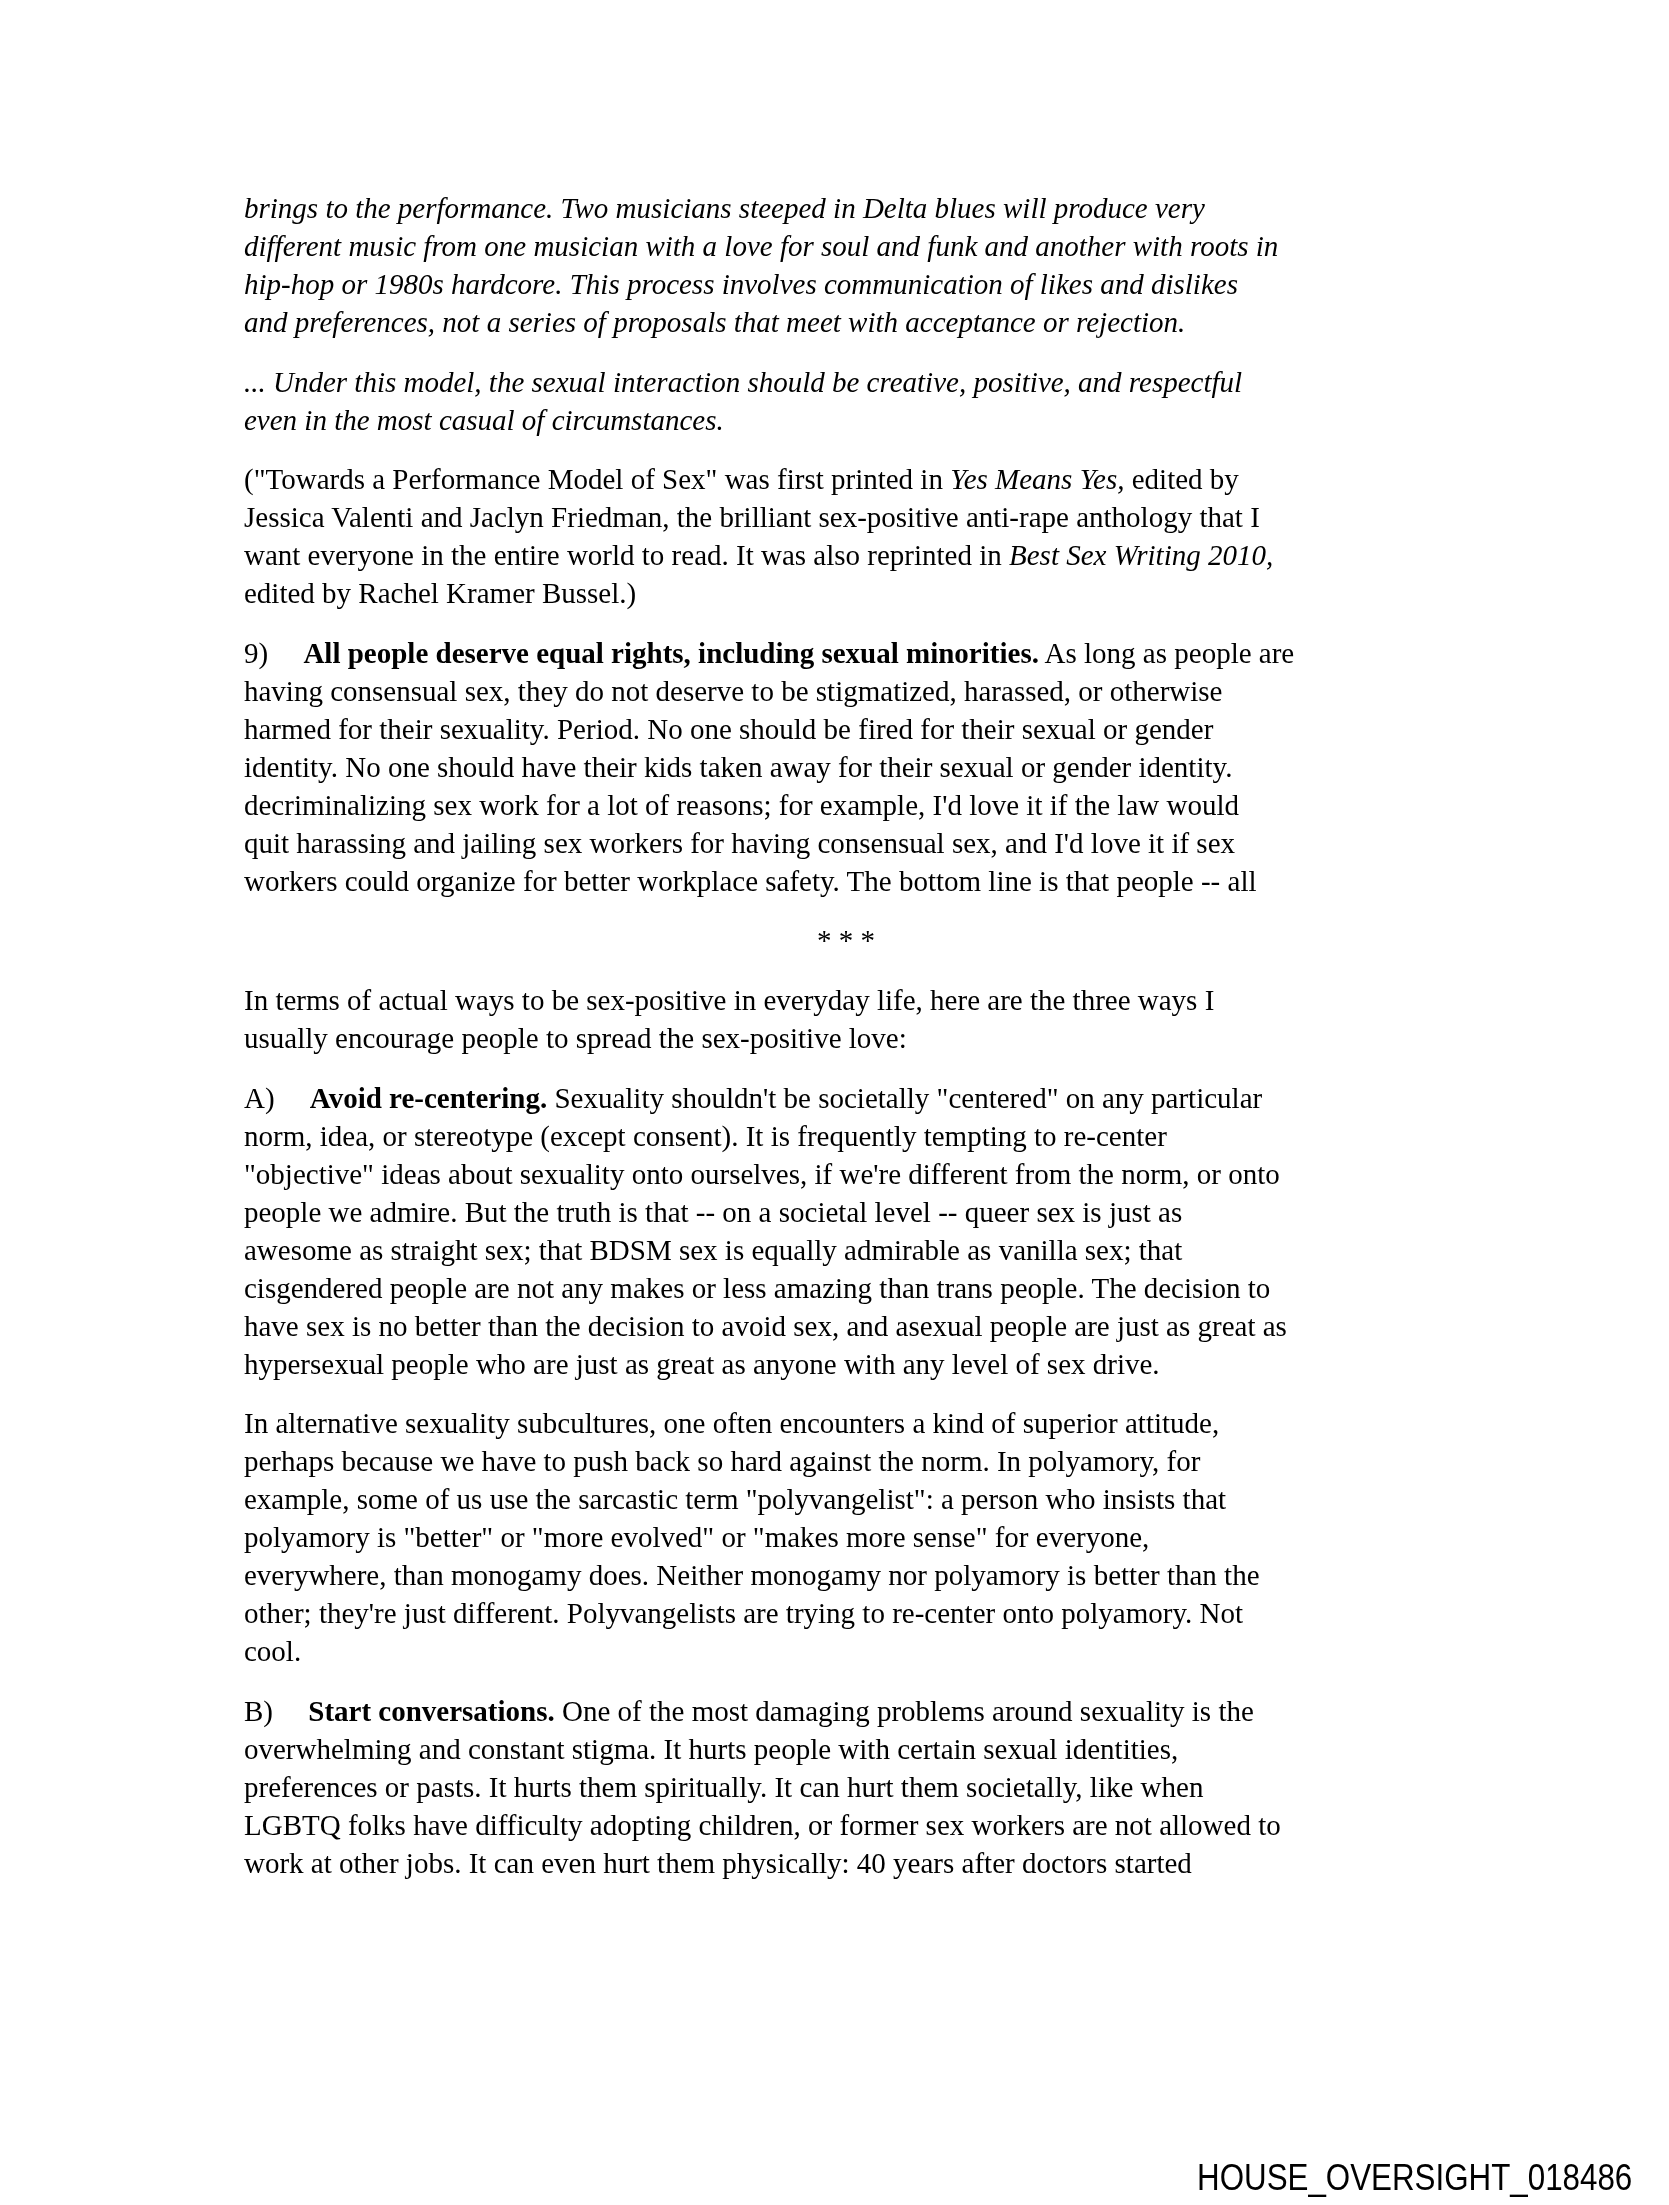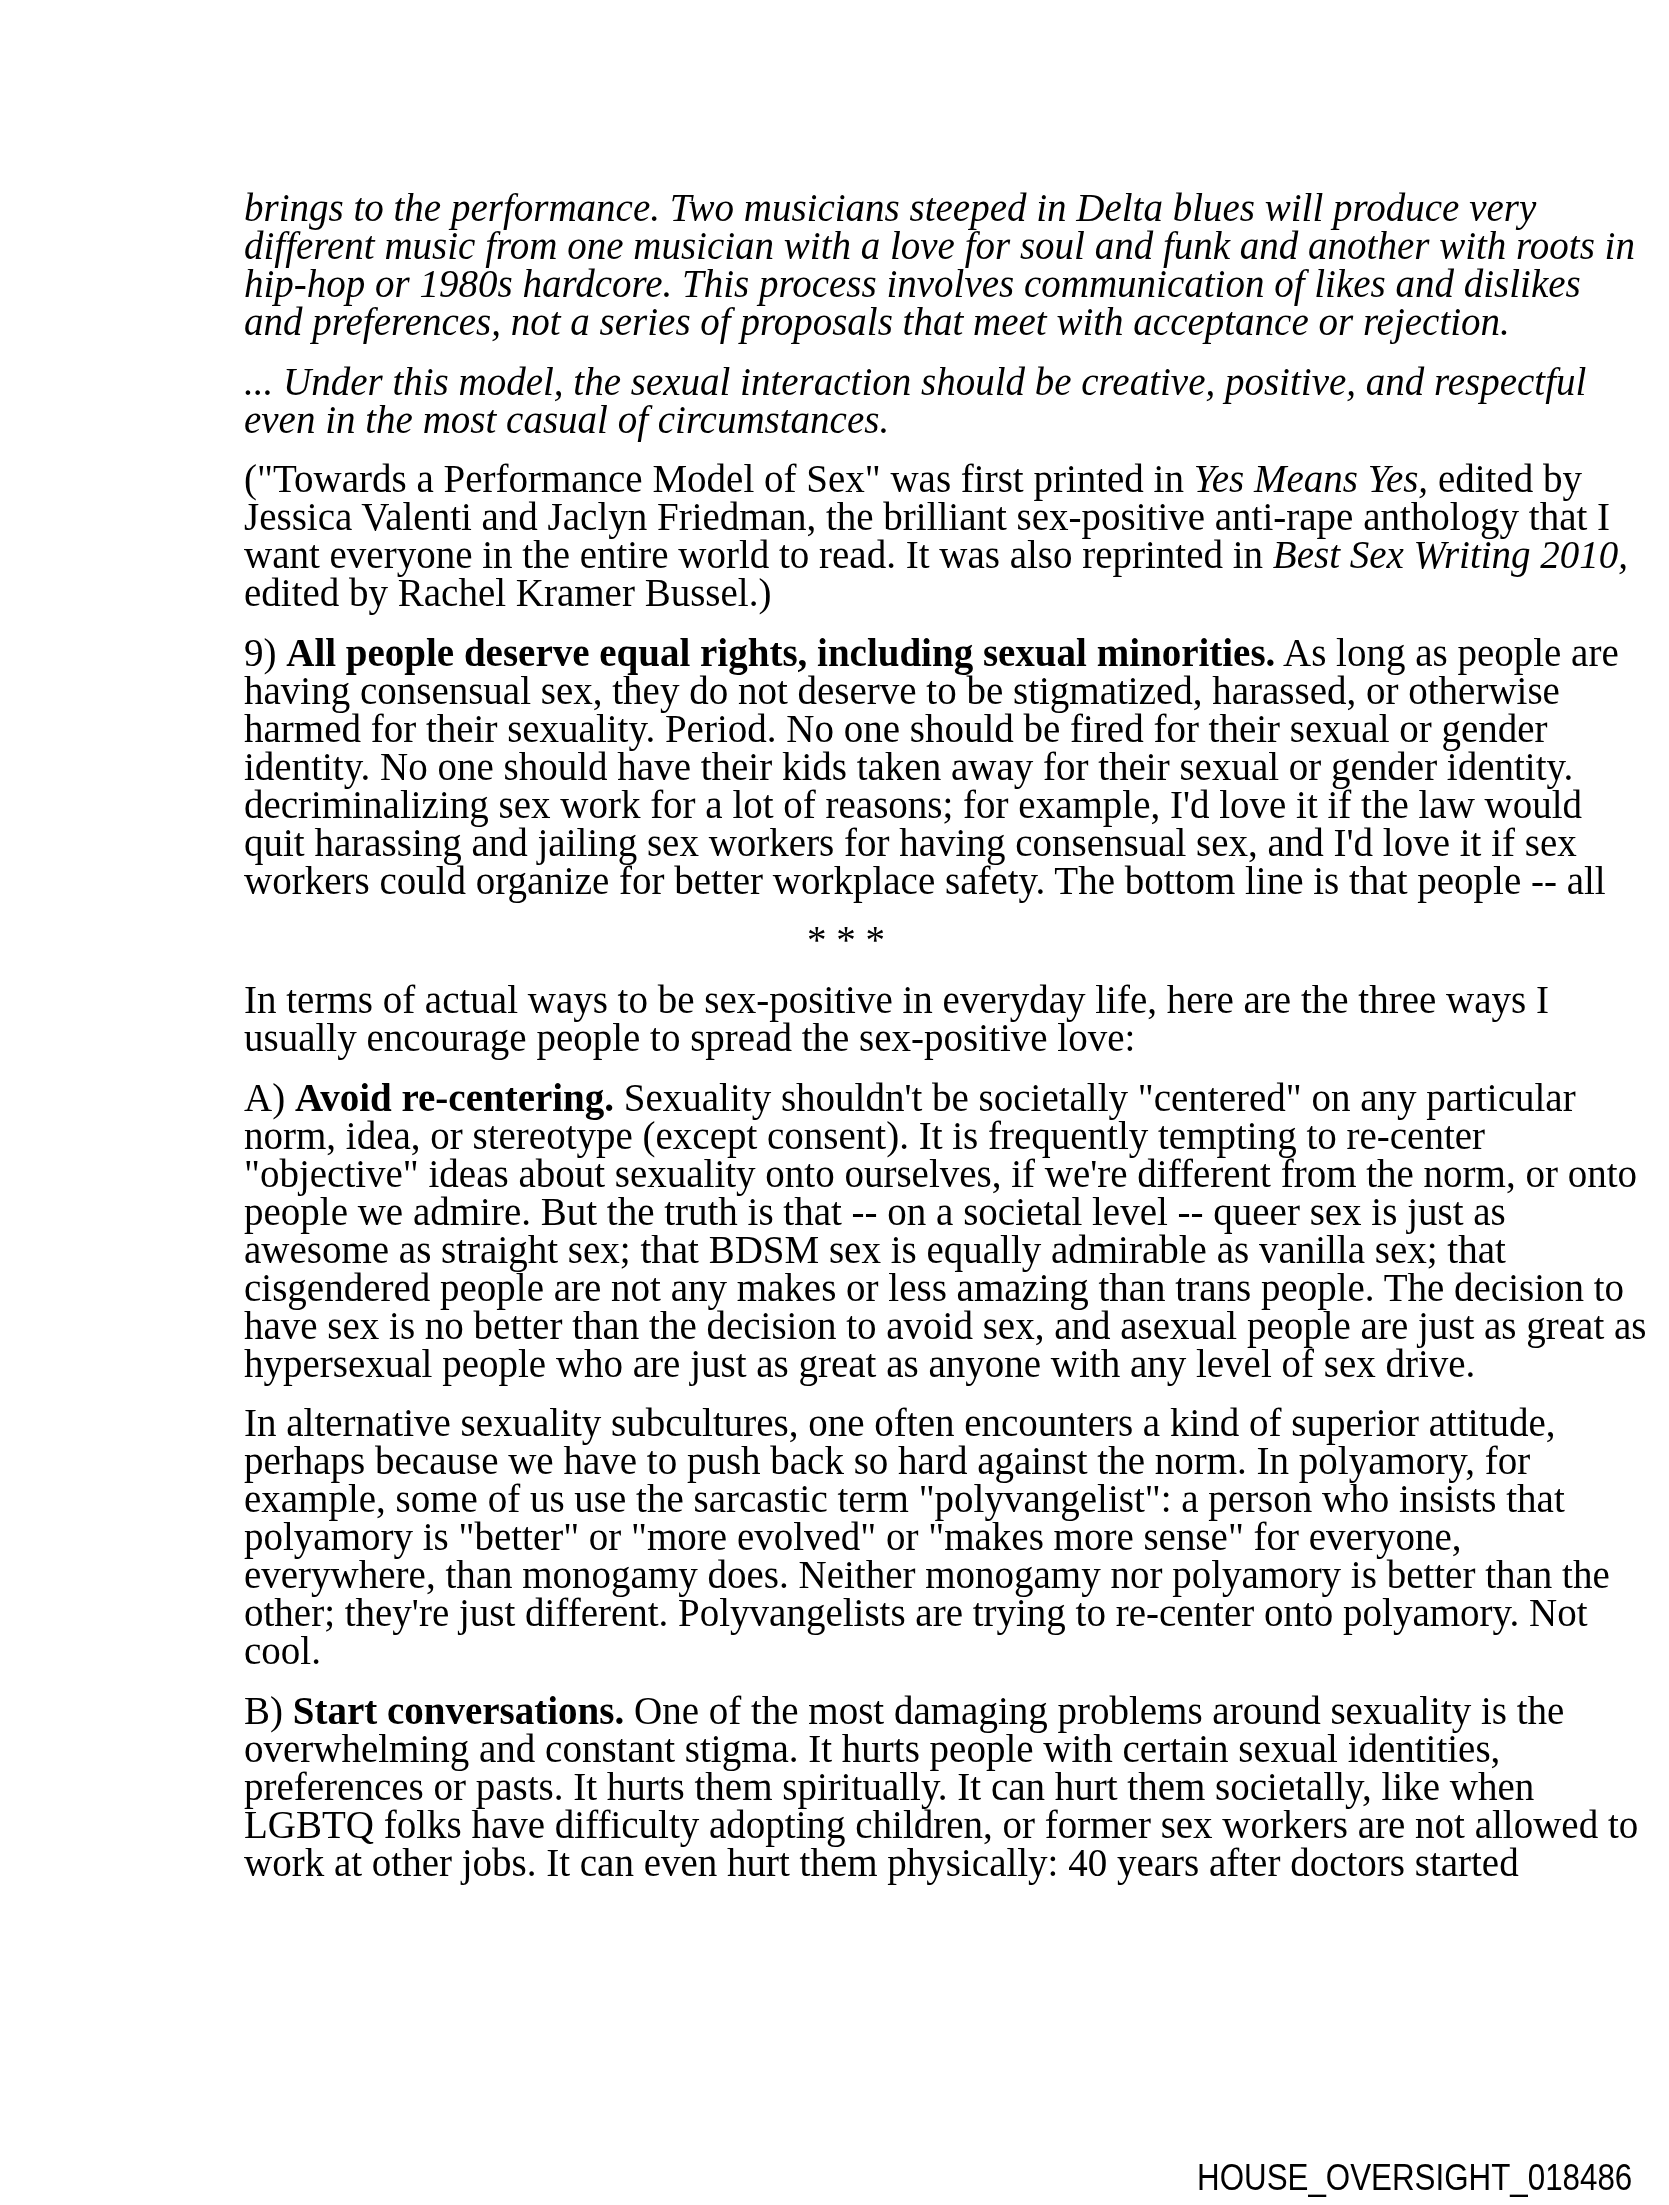--- a/index.html
+++ b/index.html
@@ -14,35 +14,35 @@
     background: #ffffff;
     overflow: hidden;
     font-family: "Liberation Serif", serif;
     color: #000000;
   }
   .text-column {
     position: absolute;
     left: 244px;
     top: 189px;
     width: 1204px;
-    font-size: 39px;
+    font-size: 29px;
     line-height: 38px;
   }
   .para {
     margin: 0 0 21.6px 0;
   }
   .para.center {
     text-align: center;
   }
   .line {
     display: block;
     white-space: pre;
   }
   .italic { font-style: italic; }
-  .bold   { font-weight: 700; }
+  .bold   { font-weight: 700; margin-left: 28px; }
   .normal { font-style: normal; font-weight: 400; }
   .bates {
     position: absolute;
     right: 37px;
     bottom: 6.5px;
     font-family: "Liberation Sans", sans-serif;
     font-size: 36px;
     color: #000000;
     transform: scaleX(0.87);
     transform-origin: right bottom;

